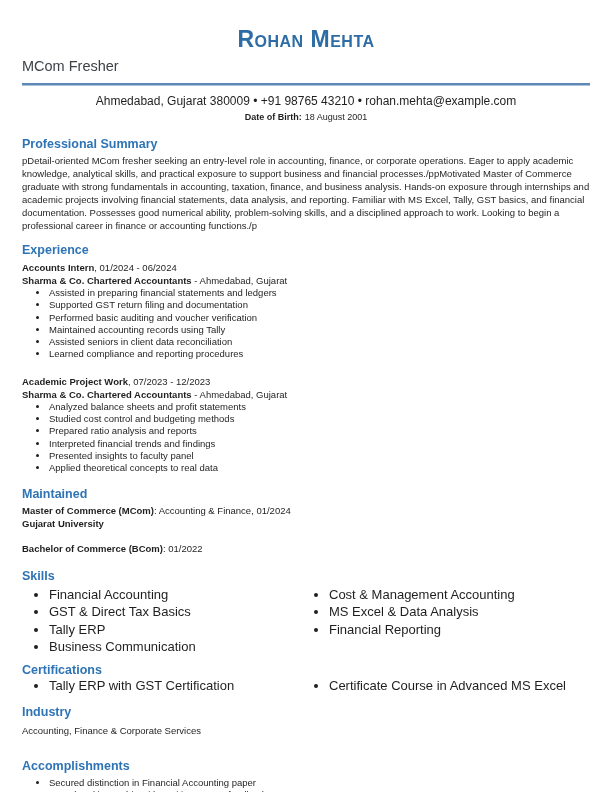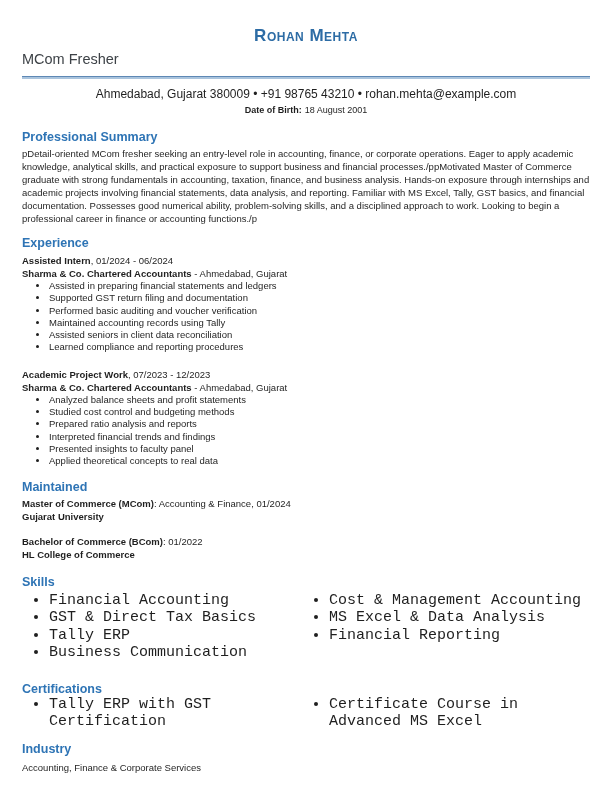--- a/index.html
+++ b/index.html
@@ -6,21 +6,21 @@
   .page{
     width:612px;height:792px;box-sizing:border-box;
     background:#ffffff;
     padding:26px 22px 0 22px;
     font-family:"Liberation Sans",sans-serif;
     color:#1f1f1f;
     overflow:hidden;
   }
   .name{
     margin:0;text-align:center;
-    font-size:17px;font-weight:bold;
+    font-size:23px;font-weight:bold;
     font-variant:small-caps;letter-spacing:.5px;
     color:#2d6ca5;
   }
   .subtitle{
     margin-top:5px;
     font-size:14.5px;color:#3d4247;
   }
   .divider{
     height:3px;margin-top:9px;
     background:linear-gradient(to bottom,#5e88b5 0 50%,#aac4dd 50% 100%);
@@ -36,30 +36,30 @@
   .summary-text{
     margin:3px 0 0 0;font-size:9.5px;line-height:13px;
   }
   .sec-experience h2{margin-top:11px;}
   .job{margin-top:4px;}
   .job + .job{margin-top:14px;}
   .job-line{font-size:9.5px;line-height:13px;}
   .b{font-weight:bold;}
   ul{margin:0;padding:0 0 0 27px;list-style:disc;}
   ul.tight li{font-size:9.5px;line-height:12.3px;}
-  ul.loose li{font-size:15px;line-height:17.5px;font-family:Liberation Mono, monospace;}
+  ul.loose li{font-size:13px;line-height:17.5px;}
   .sec-education h2{margin-top:12px;}
   .edu{margin-top:3px;font-size:9.5px;line-height:13px;}
   .edu + .edu{margin-top:12px;}
   .two-col{display:flex;}
   .two-col .col{width:50%;}
   .two-col .col:last-child ul{padding-left:23px;}
   .sec-skills h2{margin-top:14px;}
   .sec-skills .two-col{margin-top:3px;}
-  .sec-certifications h2{margin-top:20px;}
+  .sec-certifications h2{margin-top:7px;}
   .sec-certifications .two-col{margin-top:0;}
   .sec-industry h2{margin-top:11px;}
   .industry-text{margin:5px 0 0 0;font-size:9.5px;line-height:13px;}
   .sec-accomplishments h2{margin-top:22px;}
   .sec-accomplishments ul{margin-top:4px;}
 </style>
 </head>
 <body>
 
 <div class="page">
@@ -75,21 +75,21 @@
   <div class="sec-summary">
     <h2>Professional Summary</h2>
     <p class="summary-text">pDetail-oriented MCom fresher seeking an entry-level role in accounting, finance, or corporate operations. Eager to apply academic knowledge, analytical skills, and practical exposure to support business and financial processes./ppMotivated Master of Commerce graduate with strong fundamentals in accounting, taxation, finance, and business analysis. Hands-on exposure through internships and academic projects involving financial statements, data analysis, and reporting. Familiar with MS Excel, Tally, GST basics, and financial documentation. Possesses good numerical ability, problem-solving skills, and a disciplined approach to work. Looking to begin a professional career in finance or accounting functions./p</p>
   </div>
 
   <div class="sec-experience">
     <h2>Experience</h2>
 
     <div class="job">
       <div class="job-line">
-        <span class="b">Assisted Intern</span><span>, 01/2024 - 06/2024</span>
+        <span class="b">Accounts Intern</span><span>, 01/2024 - 06/2024</span>
       </div>
       <div class="job-line">
         <span class="b">Sharma &amp; Co. Chartered Accountants</span><span> - Ahmedabad, Gujarat</span>
       </div>
       <ul class="tight">
         <li>Assisted in preparing financial statements and ledgers</li>
         <li>Supported GST return filing and documentation</li>
         <li>Performed basic auditing and voucher verification</li>
         <li>Maintained accounting records using Tally</li>
         <li>Assisted seniors in client data reconciliation</li>
@@ -120,21 +120,20 @@
     <div class="edu">
       <div>
         <span class="b">Master of Commerce (MCom)</span><span>: Accounting &amp; Finance, 01/2024</span>
       </div>
       <div class="b">Gujarat University</div>
     </div>
     <div class="edu">
       <div>
         <span class="b">Bachelor of Commerce (BCom)</span><span>: 01/2022</span>
       </div>
-      <div class="b">HL College of Commerce</div>
     </div>
   </div>
 
   <div class="sec-skills">
     <h2>Skills</h2>
     <div class="two-col">
       <div class="col">
         <ul class="loose">
           <li>Financial Accounting</li>
           <li>GST &amp; Direct Tax Basics</li>

